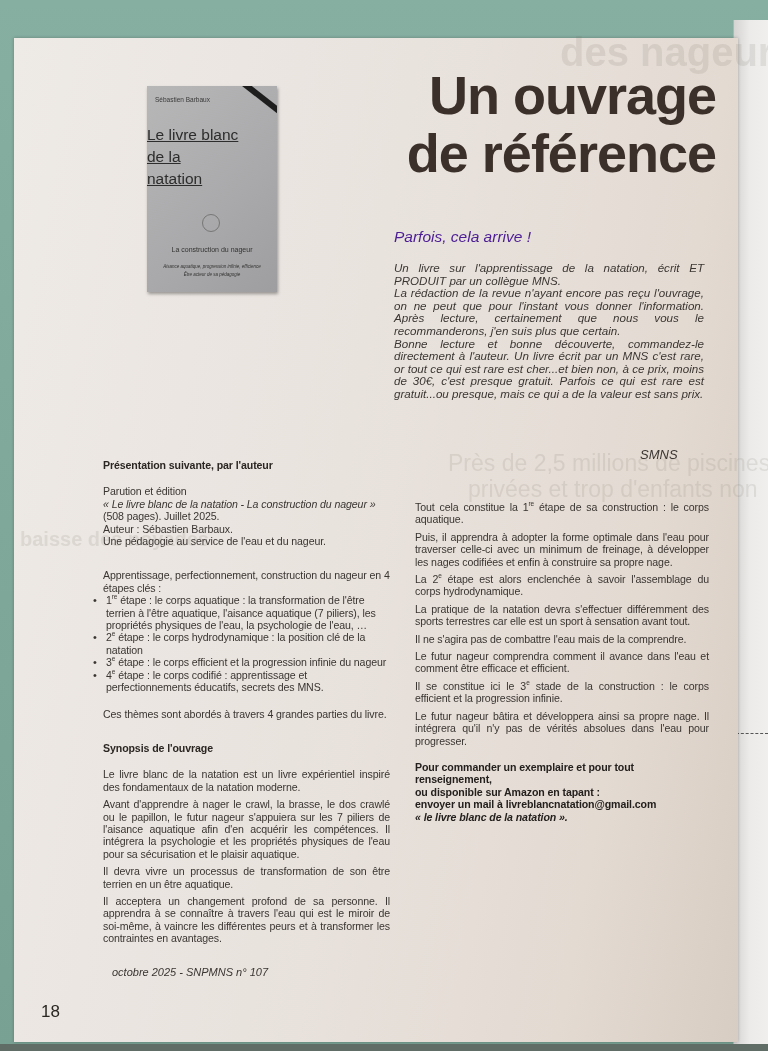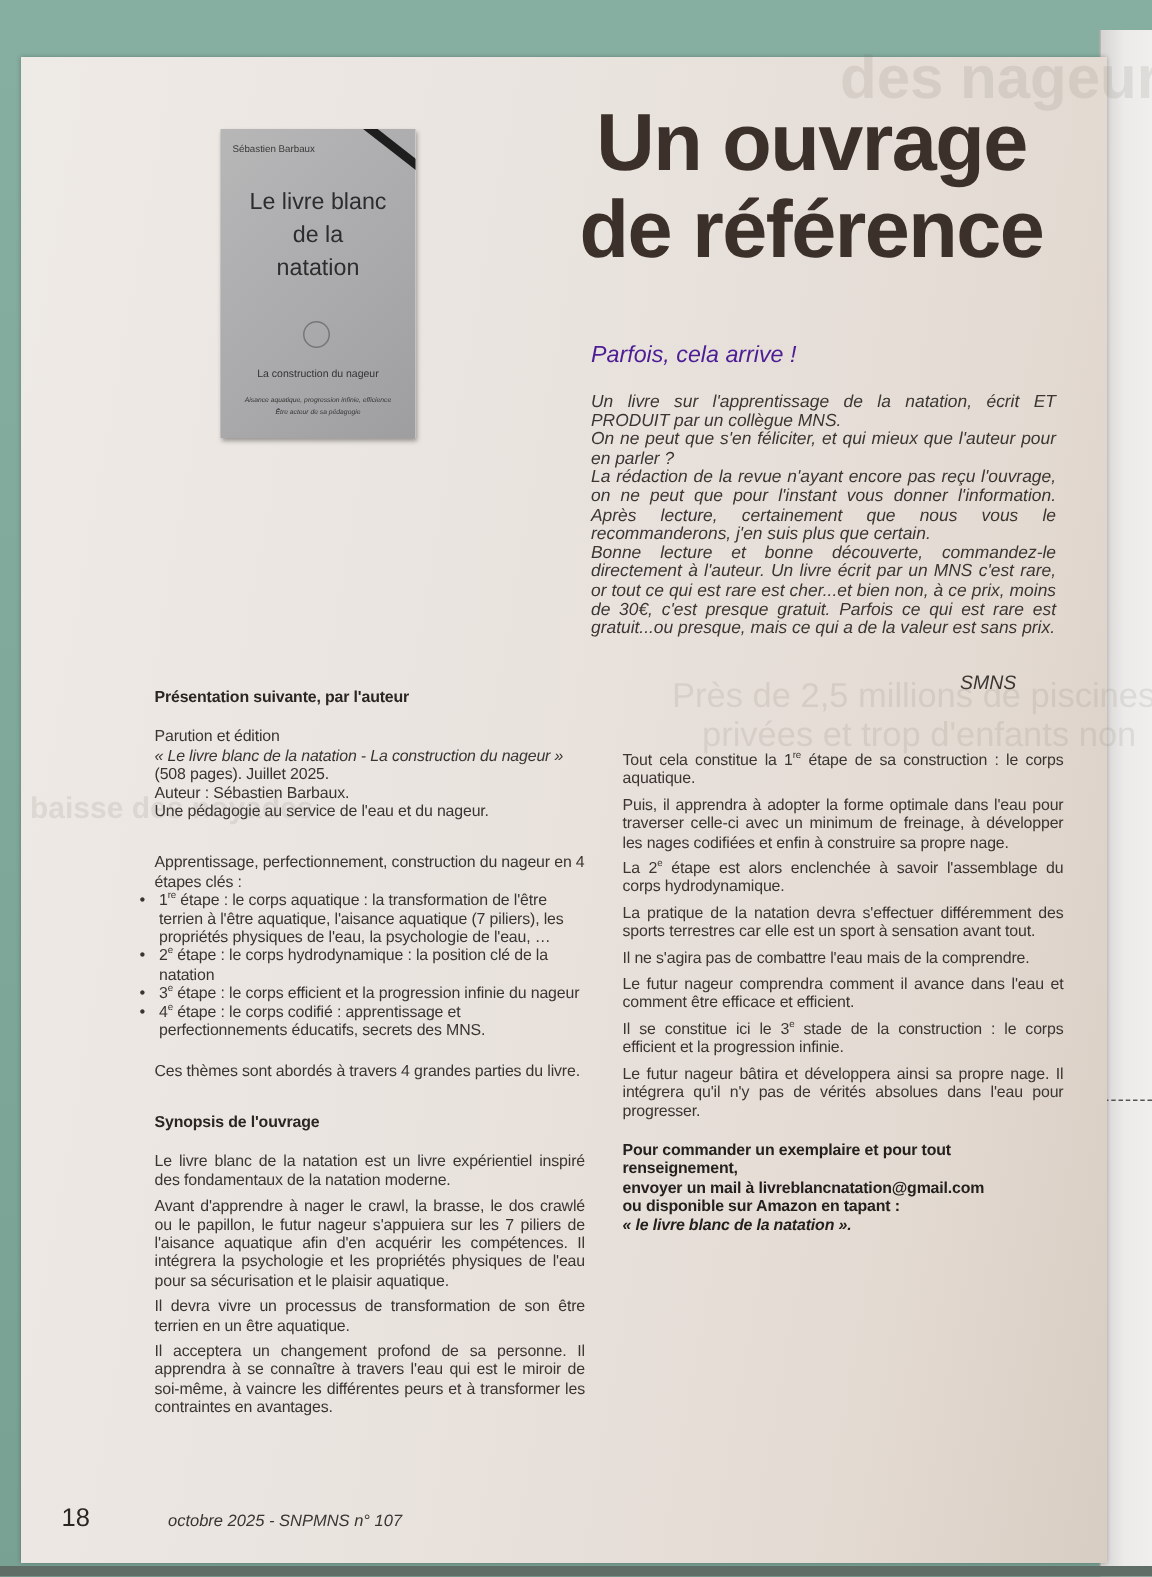--- a/index.html
+++ b/index.html
@@ -50,40 +50,40 @@
     overflow: hidden;
   }
   .book .ribbon {
     position: absolute; right: -14px; top: 8px;
     width: 60px; height: 6px; background: #1e1e1e;
     transform: rotate(38deg);
   }
   .book .author { position: absolute; left: 8px; top: 10px; font-size: 6.5px; color: #3a3a3a; }
   .book .btitle {
     position: absolute; left: 0; right: 0; top: 38px;
-    text-align: center; font-size: 15.5px; line-height: 22px; color: #2d2d2d;
+    text-align: left; font-size: 15.5px; line-height: 22px; color: #2d2d2d; text-decoration: underline;
   }
   .book .figure {
     position: absolute; left: 55px; top: 128px; width: 18px; height: 18px;
     border: 1px solid #777; border-radius: 50%;
   }
   .book .subtitle {
     position: absolute; left: 0; right: 0; top: 160px; text-align: center;
     font-size: 7px; color: #333;
   }
   .book .tag1, .book .tag2 {
     position: absolute; left: 0; right: 0; text-align: center;
     font-size: 4.5px; font-style: italic; color: #333;
   }
   .book .tag1 { top: 178px; }
   .book .tag2 { top: 186px; }
 
   .headline {
     position: absolute; left: 366px; top: 66px; width: 350px;
-    text-align: center;
+    text-align: right;
     font-weight: bold; font-size: 54px; line-height: 58px;
     color: #3c312a; letter-spacing: -1px;
   }
   .intro-title {
     position: absolute; left: 394px; top: 228px;
     font-style: italic; font-size: 15.5px; color: #4c1d95;
   }
   .intro {
     position: absolute; left: 394px; top: 262px; width: 310px;
     font-style: italic; font-size: 11.6px; line-height: 12.6px;
@@ -115,21 +115,21 @@
   }
   sup { font-size: 6.5px; vertical-align: super; line-height: 0; }
   .order {
     margin-top: 14px; font-weight: bold; color: #24201d; text-align: left;
   }
   .footer-num {
     position: absolute; left: 41px; top: 1002px;
     font-size: 17px; color: #2a2622;
   }
   .footer-txt {
-    position: absolute; left: 112px; top: 1008px;
+    position: absolute; left: 112px; top: 966px;
     font-size: 11px; font-style: italic; color: #3a3531;
   }
   .bottom-strip {
     position: absolute; left: 0; top: 1044px; width: 768px; height: 7px;
     background: #5f6d66;
   }
 </style>
 </head>
 <body>
 
@@ -159,21 +159,20 @@
 </div>
 
 <div class="headline">
   <div>Un ouvrage</div>
   <div>de référence</div>
 </div>
 
 <div class="intro-title">Parfois, cela arrive !</div>
 <div class="intro">
   <p>Un livre sur l'apprentissage de la natation, écrit ET PRODUIT par un collègue MNS.</p>
-  <p>On ne peut que s'en féliciter, et qui mieux que l'auteur pour en parler ?</p>
   <p>La rédaction de la revue n'ayant encore pas reçu l'ouvrage, on ne peut que pour l'instant vous donner l'information. Après lecture, certainement que nous vous le recommanderons, j'en suis plus que certain.</p>
   <p>Bonne lecture et bonne découverte, commandez-le directement à l'auteur. Un livre écrit par un MNS c'est rare, or tout ce qui est rare est cher...et bien non, à ce prix, moins de 30€, c'est presque gratuit. Parfois ce qui est rare est gratuit...ou presque, mais ce qui a de la valeur est sans prix.</p>
 </div>
 <div class="signature">SMNS</div>
 
 <div class="col col-left">
   <p class="h-bold">Présentation suivante, par l'auteur</p>
   <div class="gap-m"></div>
   <p>Parution et édition</p>
   <p style="font-style:italic;">« Le livre blanc de la natation - La construction du nageur »</p>
@@ -203,21 +202,21 @@
   <p class="para"><span>Tout cela constitue la 1</span><sup>re</sup><span> étape de sa construction : le corps aquatique.</span></p>
   <p class="para">Puis, il apprendra à adopter la forme optimale dans l'eau pour traverser celle-ci avec un minimum de freinage, à développer les nages codifiées et enfin à construire sa propre nage.</p>
   <p class="para"><span>La 2</span><sup>e</sup><span> étape est alors enclenchée à savoir l'assemblage du corps hydrodynamique.</span></p>
   <p class="para">La pratique de la natation devra s'effectuer différemment des sports terrestres car elle est un sport à sensation avant tout.</p>
   <p class="para">Il ne s'agira pas de combattre l'eau mais de la comprendre.</p>
   <p class="para">Le futur nageur comprendra comment il avance dans l'eau et comment être efficace et efficient.</p>
   <p class="para"><span>Il se constitue ici le 3</span><sup>e</sup><span> stade de la construction : le corps efficient et la progression infinie.</span></p>
   <p class="para">Le futur nageur bâtira et développera ainsi sa propre nage. Il intégrera qu'il n'y pas de vérités absolues dans l'eau pour progresser.</p>
   <div class="order">
     <p>Pour commander un exemplaire et pour tout renseignement,</p>
+    <p>ou disponible sur Amazon en tapant :</p>
     <p>envoyer un mail à livreblancnatation@gmail.com</p>
-    <p>ou disponible sur Amazon en tapant :</p>
     <p style="font-style:italic;">« le livre blanc de la natation ».</p>
   </div>
 </div>
 
 <div class="footer-num">18</div>
 <div class="footer-txt">octobre 2025 - SNPMNS n° 107</div>
 <div class="bottom-strip"></div>
 
 </body></html>

